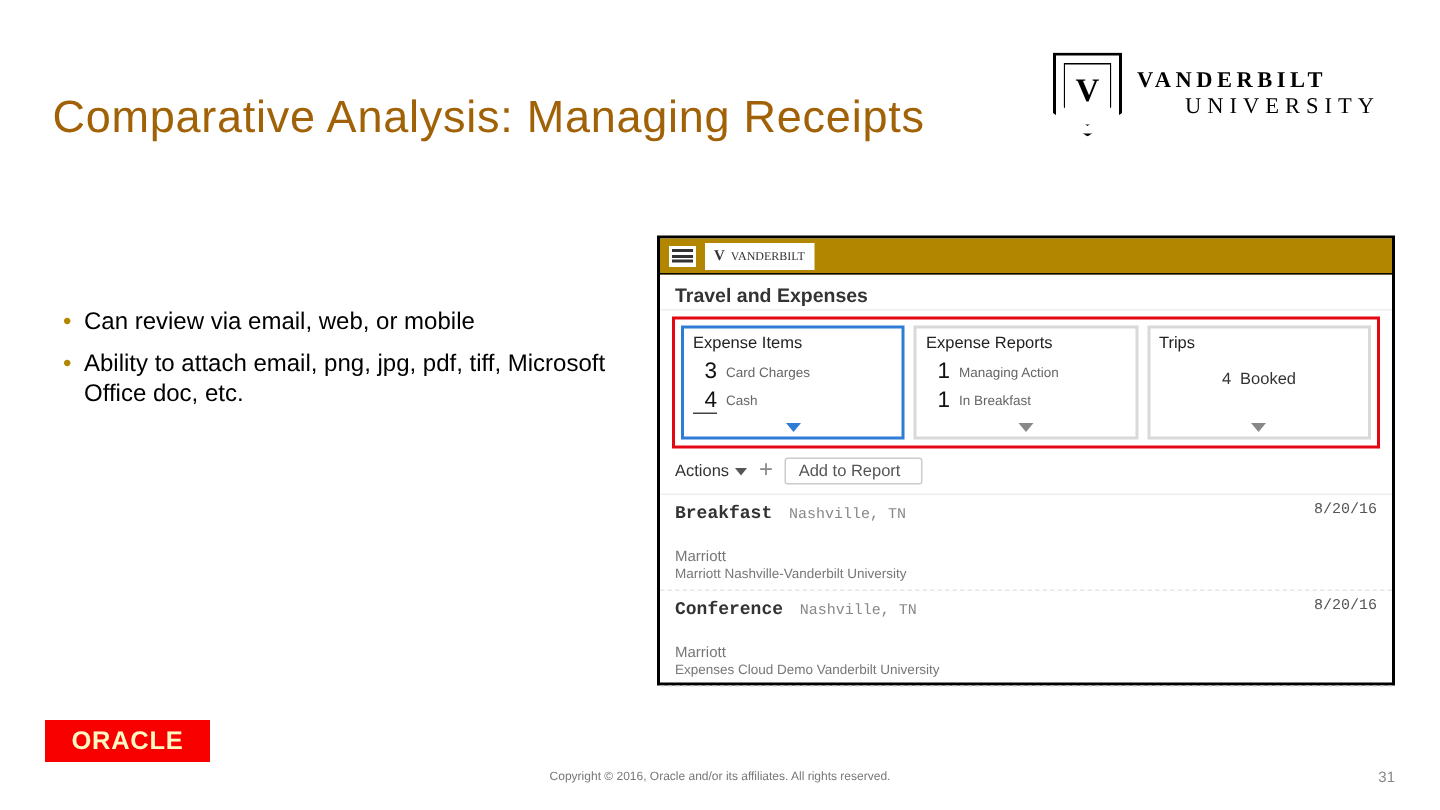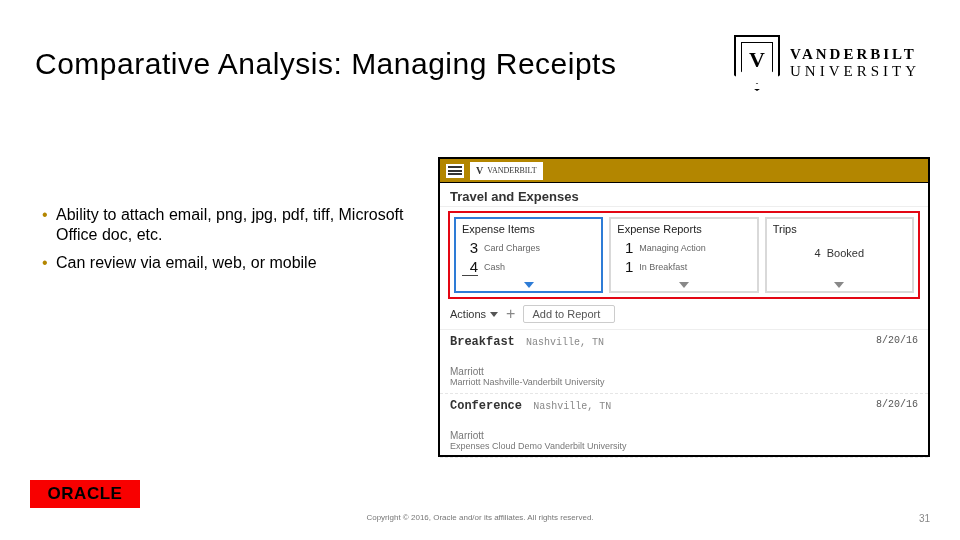--- a/index.html
+++ b/index.html
@@ -1,28 +1,28 @@
 <!DOCTYPE html>
 <html><head>
 <meta charset="utf-8">
 <style>
   * { margin: 0; padding: 0; box-sizing: border-box; }
   body { font-family: "Segoe UI", Arial, sans-serif; width: 960px; height: 540px; background: #fff; position: relative; overflow: hidden; }
   .slide { width: 960px; height: 540px; position: relative; }
 
   
-  .title { position: absolute; left: 35px; top: 47px; font-size: 30px; font-weight: 300; color: #000000; letter-spacing: 0.5px; }
+  .title { position: absolute; left: 35px; top: 62px; font-size: 30px; font-weight: 300; color: #a16207; letter-spacing: 0.5px; }
   .vu-logo { position: absolute; right: 40px; top: 35px; display: flex; align-items: center; gap: 10px; }
   .vu-shield { width: 46px; height: 56px; border: 2px solid #000; position: relative; background: #fff;
                clip-path: polygon(0 0, 100% 0, 100% 72%, 50% 100%, 0 72%); }
   .vu-shield::before { content:""; position:absolute; inset:5px; border:1px solid #000; clip-path: polygon(0 0,100% 0,100% 70%,50% 100%,0 70%); }
   .vu-v { position:absolute; left:50%; top:12px; transform:translateX(-50%); font: bold 22px/1 Georgia,serif; color:#000; }
   .vu-text { display:flex; flex-direction:column; font-family: Georgia, 'Times New Roman', serif; letter-spacing: 3px; }
   .vu-text span:first-child { font-weight: bold; font-size: 15px; color:#000; }
-  .vu-text span:last-child  { font-weight: 300;  font-size: 15px; color:#000; letter-spacing: 4px; }
+  .vu-text span:last-child  { font-weight: 300;  font-size: 15px; color:#000; letter-spacing: 4px; margin-left: 32px; }
 
   
   .bullets { position:absolute; left: 42px; top: 205px; width: 380px; font-size: 16px; color:#000; }
   .bullets li { list-style: none; position: relative; padding-left: 14px; margin-bottom: 8px; line-height: 1.25; }
   .bullets li::before { content: "•"; position:absolute; left:0; color:#b38600; }
   .bullets li.bold { font-weight: bold; }
 
   
   .shot { position:absolute; left: 438px; top: 157px; width: 492px; height: 300px; border:2px solid #000; background:#fff; font-family: Arial, sans-serif; font-size:11px; color:#333; }
   .shot .bar { height: 24px; background:#b38600; display:flex; align-items:center; padding:0 6px; border-bottom:1px solid #000; }
@@ -57,21 +57,21 @@
   .entry .line1{ display:flex; justify-content:space-between;font-family:Liberation Mono, monospace;}
   .entry .line1 .name{ font-weight:bold; font-size:12px;}
   .entry .line1 .name .loc{ font-weight:normal; color:#888; font-size:10px; margin-left:4px;}
   .entry .line1 .date{ color:#555; font-size:10px;}
   .entry .line2{ display:flex; justify-content:space-between; margin-top:17px;flex-direction:column;}
   .entry .line2 .vendor{ color:#777; font-size:10px;}
   .entry .line2 .acct{ color:#777; font-size:9px;}
 
   
   .oracle{ position:absolute; left:30px; bottom:32px; width:110px; height:28px; background:#f80000;
-           color:#000000; font: bold 17px/28px Arial; letter-spacing:0.5px; text-align:center;}
+           color:#fef9c3; font: bold 17px/28px Arial; letter-spacing:0.5px; text-align:center;}
   .copyright{ position:absolute; left:50%; bottom:18px; transform:translateX(-50%); font-size:8px; color:#777;}
   .pagenum{ position:absolute; right:30px; bottom:16px; font-size:10px; color:#888;}
 </style>
 </head>
 <body>
 
 <div class="slide">
 
   <div class="title">Comparative Analysis: Managing Receipts</div>
 
@@ -79,22 +79,22 @@
     <div class="vu-shield">
       <span class="vu-v">V</span>
     </div>
     <div class="vu-text">
       <span>VANDERBILT</span>
       <span>UNIVERSITY</span>
     </div>
   </div>
 
   <ul class="bullets">
+    <li>Can review via email, web, or mobile</li>
     <li>Ability to attach email, png, jpg, pdf, tiff, Microsoft Office doc, etc.</li>
-    <li>Can review via email, web, or mobile</li>
   </ul>
 
   <div class="shot">
     <div class="bar">
       <div class="ham">
           <span></span>
           <span></span>
           <span></span>
         </div>
       <div class="mini-logo">

